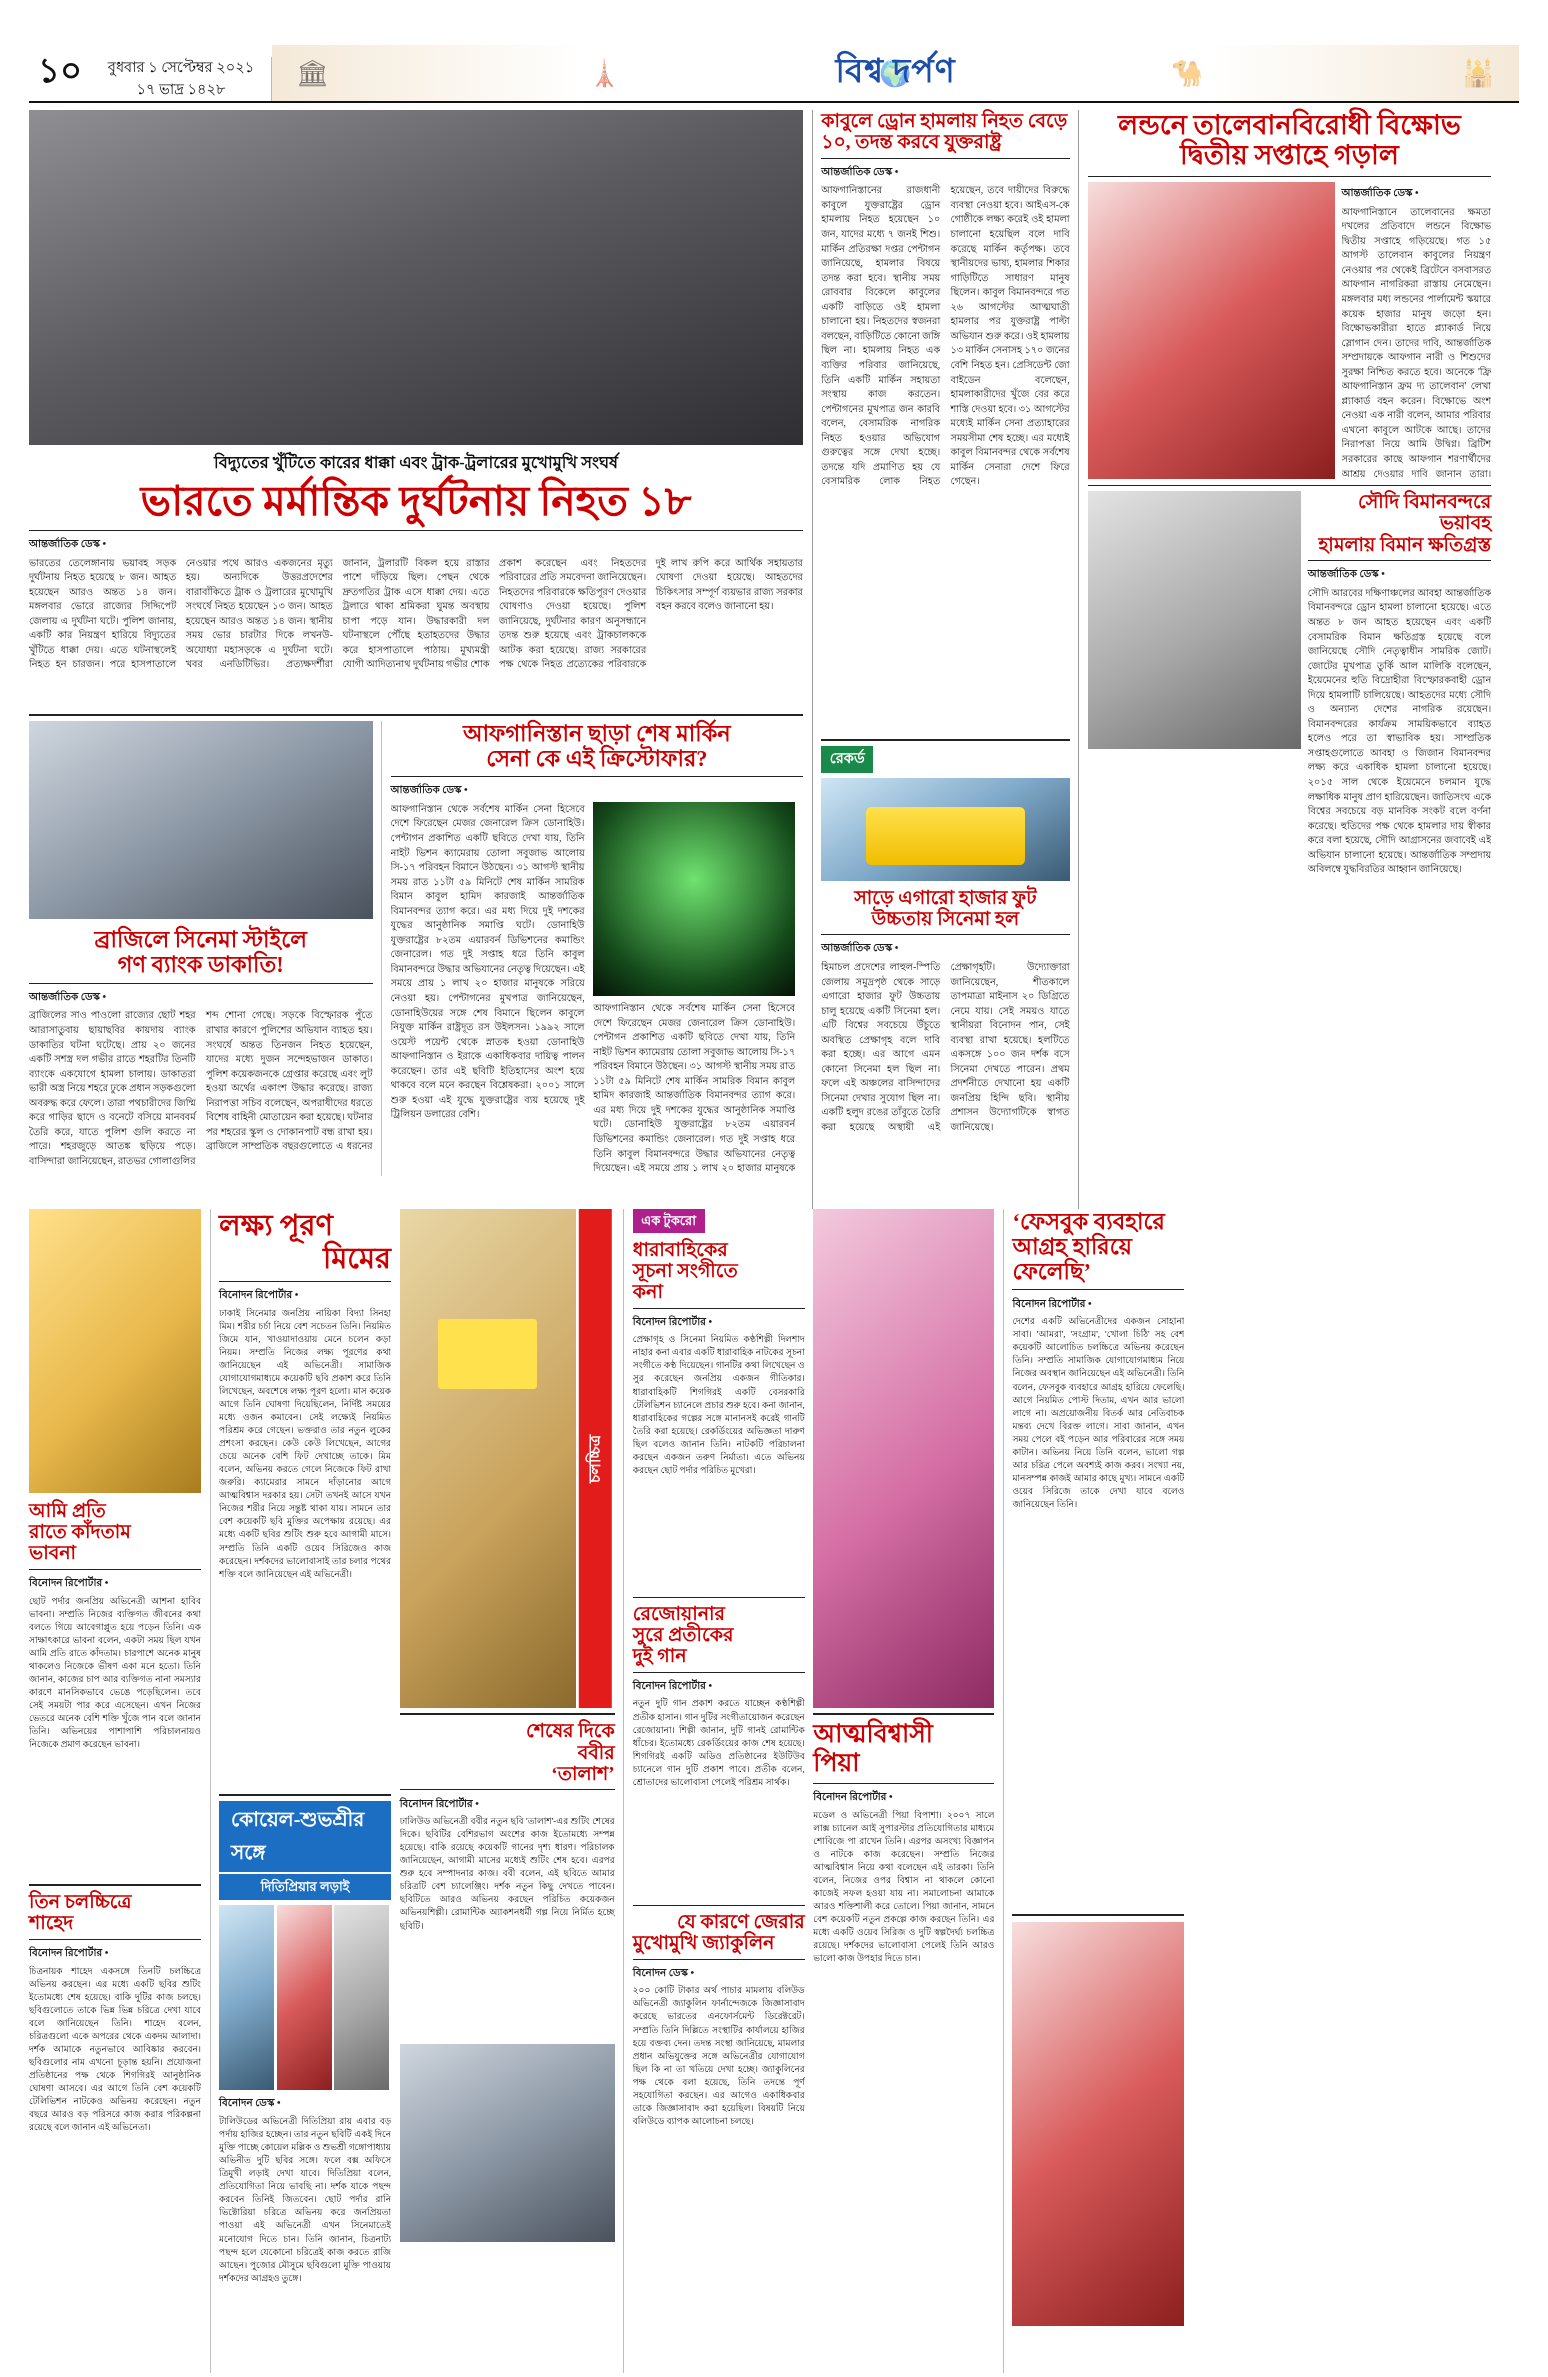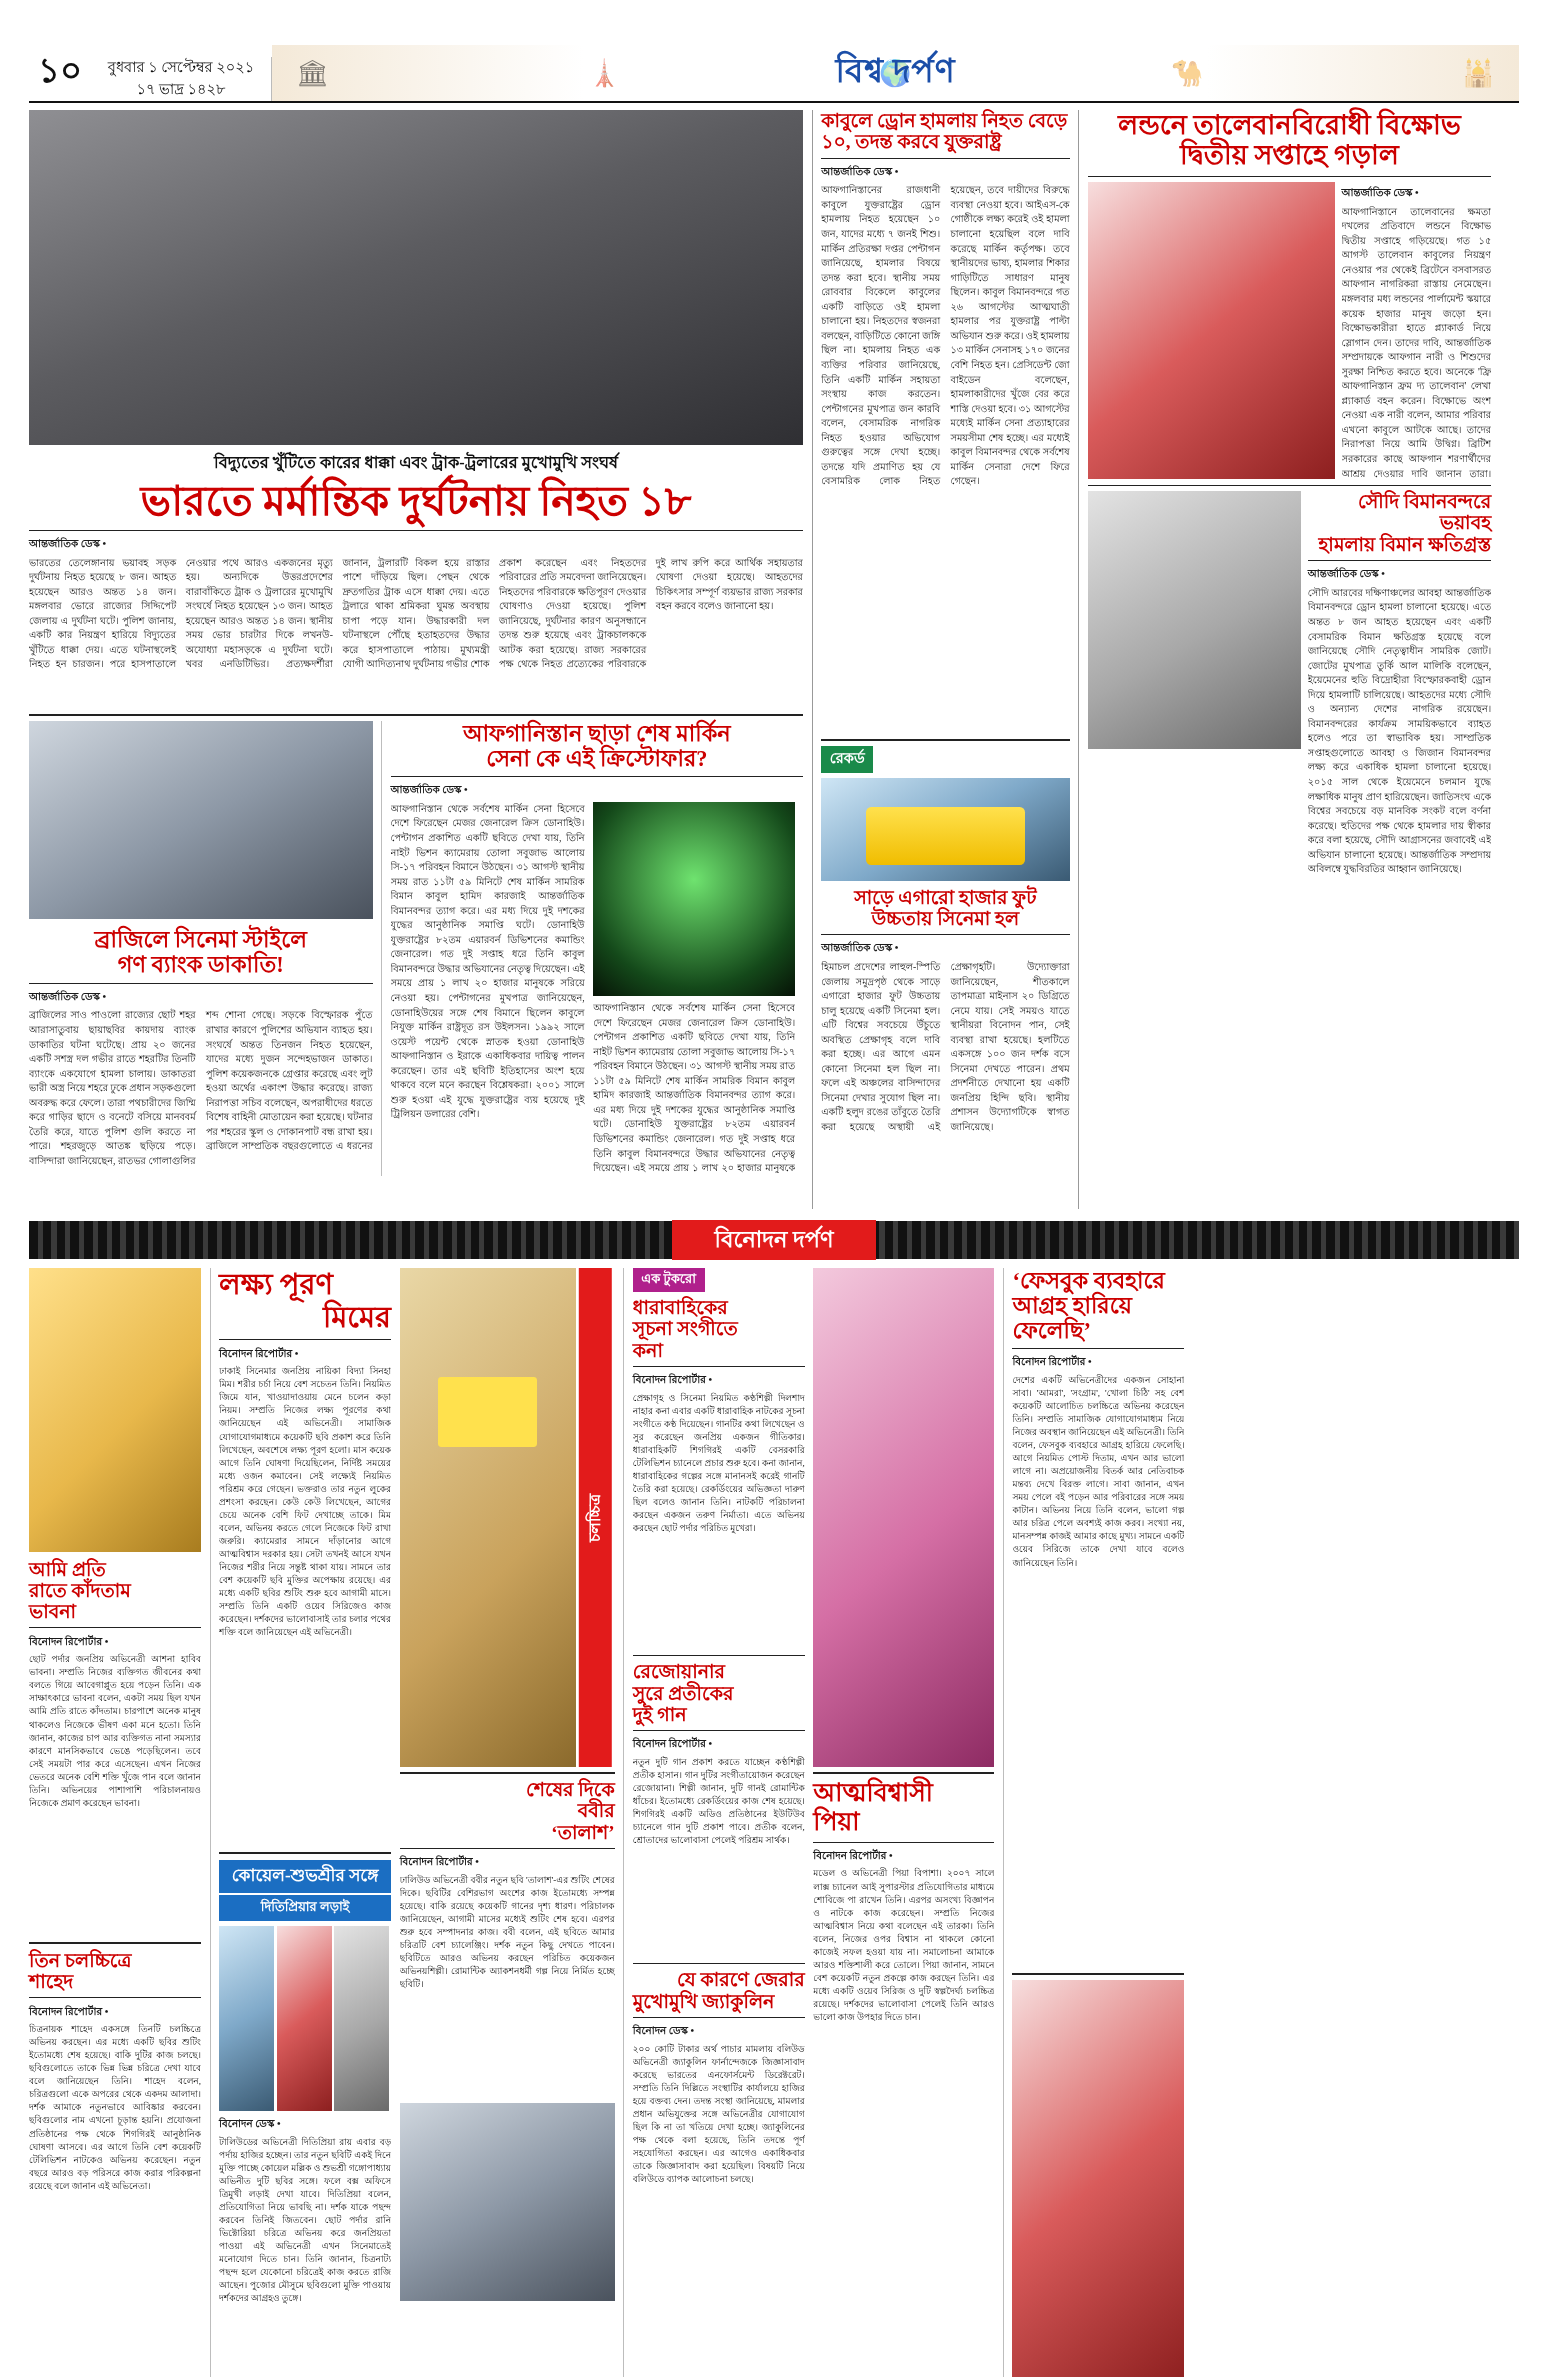--- a/index.html
+++ b/index.html
@@ -201,24 +201,20 @@
           <div class="hl-red h4" style="text-align:right;">সৌদি বিমানবন্দরে ভয়াবহ</div>
           <div class="hl-red h4" style="text-align:right;">হামলায় বিমান ক্ষতিগ্রস্ত</div>
           <div class="rule-h"></div>
           <div class="byline">আন্তর্জাতিক ডেস্ক •</div>
           <div class="body-text" style="height:482px; overflow:hidden;">সৌদি আরবের দক্ষিণাঞ্চলের আবহা আন্তর্জাতিক বিমানবন্দরে ড্রোন হামলা চালানো হয়েছে। এতে অন্তত ৮ জন আহত হয়েছেন এবং একটি বেসামরিক বিমান ক্ষতিগ্রস্ত হয়েছে বলে জানিয়েছে সৌদি নেতৃত্বাধীন সামরিক জোট। জোটের মুখপাত্র তুর্কি আল মালিকি বলেছেন, ইয়েমেনের হুতি বিদ্রোহীরা বিস্ফোরকবাহী ড্রোন দিয়ে হামলাটি চালিয়েছে। আহতদের মধ্যে সৌদি ও অন্যান্য দেশের নাগরিক রয়েছেন। বিমানবন্দরের কার্যক্রম সাময়িকভাবে ব্যাহত হলেও পরে তা স্বাভাবিক হয়। সাম্প্রতিক সপ্তাহগুলোতে আবহা ও জিজান বিমানবন্দর লক্ষ্য করে একাধিক হামলা চালানো হয়েছে। ২০১৫ সাল থেকে ইয়েমেনে চলমান যুদ্ধে লক্ষাধিক মানুষ প্রাণ হারিয়েছেন। জাতিসংঘ একে বিশ্বের সবচেয়ে বড় মানবিক সংকট বলে বর্ণনা করেছে। হুতিদের পক্ষ থেকে হামলার দায় স্বীকার করে বলা হয়েছে, সৌদি আগ্রাসনের জবাবেই এই অভিযান চালানো হয়েছে। আন্তর্জাতিক সম্প্রদায় অবিলম্বে যুদ্ধবিরতির আহ্বান জানিয়েছে।</div>
         </div>
       </div>
     </div>
   </div>
 
-  <div class="section-ribbon">
-    <div class="strip"></div>
-    <div class="pill">বিনোদন দর্পণ</div>
-  </div>
 
   <div class="ent-grid">
 
     <div style="width:172px;">
       <div class="photo grad-d" style="height:284px;"></div>
       <div class="hl-red h4" style="text-align:left; margin-top:6.9px;">আমি প্রতি</div>
       <div class="hl-red h4" style="text-align:left;">রাতে কাঁদতাম</div>
       <div class="hl-red h4" style="text-align:left;">ভাবনা</div>
       <div class="rule-h"></div>
       <div class="byline">বিনোদন রিপোর্টার •</div>
@@ -233,21 +229,21 @@
 
     <div class="divider-v"></div>
 
     <div style="width:172px;">
       <div class="hl-red" style="font-size:29px; text-align:left; line-height:1.15;">লক্ষ্য পূরণ</div>
       <div class="hl-red" style="font-size:29px; text-align:right; line-height:1.15;">মিমের</div>
       <div class="rule-h"></div>
       <div class="byline">বিনোদন রিপোর্টার •</div>
       <div class="small-caption" style="height:482px; overflow:hidden;">ঢাকাই সিনেমার জনপ্রিয় নায়িকা বিদ্যা সিনহা মিম। শরীর চর্চা নিয়ে বেশ সচেতন তিনি। নিয়মিত জিমে যান, খাওয়াদাওয়ায় মেনে চলেন কড়া নিয়ম। সম্প্রতি নিজের লক্ষ্য পূরণের কথা জানিয়েছেন এই অভিনেত্রী। সামাজিক যোগাযোগমাধ্যমে কয়েকটি ছবি প্রকাশ করে তিনি লিখেছেন, অবশেষে লক্ষ্য পূরণ হলো। মাস কয়েক আগে তিনি ঘোষণা দিয়েছিলেন, নির্দিষ্ট সময়ের মধ্যে ওজন কমাবেন। সেই লক্ষ্যেই নিয়মিত পরিশ্রম করে গেছেন। ভক্তরাও তার নতুন লুকের প্রশংসা করছেন। কেউ কেউ লিখেছেন, আগের চেয়ে অনেক বেশি ফিট দেখাচ্ছে তাকে। মিম বলেন, অভিনয় করতে গেলে নিজেকে ফিট রাখা জরুরি। ক্যামেরার সামনে দাঁড়ানোর আগে আত্মবিশ্বাস দরকার হয়। সেটা তখনই আসে যখন নিজের শরীর নিয়ে সন্তুষ্ট থাকা যায়। সামনে তার বেশ কয়েকটি ছবি মুক্তির অপেক্ষায় রয়েছে। এর মধ্যে একটি ছবির শুটিং শুরু হবে আগামী মাসে। সম্প্রতি তিনি একটি ওয়েব সিরিজেও কাজ করেছেন। দর্শকদের ভালোবাসাই তার চলার পথের শক্তি বলে জানিয়েছেন এই অভিনেত্রী।</div>
       <div class="rule-h thick"></div>
-      <div class="tag-box" style="display:block; text-align:center; font-size:17px;">কোয়েল-শুভশ্রীর সঙ্গে</div>
+      <div class="tag-box" style="display:block; text-align:left; font-size:20px;">কোয়েল-শুভশ্রীর সঙ্গে</div>
       <div class="tag-box" style="display:block; text-align:center; font-size:13px; margin-top:1.7px;">দিতিপ্রিয়ার লড়াই</div>
       <div style="display:flex; gap:2.6px; margin-top:5.2px;">
         <div class="photo grad-g" style="width:55px; height:185px;"></div>
         <div class="photo grad-f" style="width:55px; height:185px;"></div>
         <div class="photo grad-h" style="width:55px; height:185px;"></div>
       </div>
       <div class="byline" style="margin-top:5.2px;">বিনোদন ডেস্ক •</div>
       <div class="small-caption" style="height:258px; overflow:hidden;">টালিউডের অভিনেত্রী দিতিপ্রিয়া রায় এবার বড় পর্দায় হাজির হচ্ছেন। তার নতুন ছবিটি একই দিনে মুক্তি পাচ্ছে কোয়েল মল্লিক ও শুভশ্রী গঙ্গোপাধ্যায় অভিনীত দুটি ছবির সঙ্গে। ফলে বক্স অফিসে ত্রিমুখী লড়াই দেখা যাবে। দিতিপ্রিয়া বলেন, প্রতিযোগিতা নিয়ে ভাবছি না। দর্শক যাকে পছন্দ করবেন তিনিই জিতবেন। ছোট পর্দার রানি ভিক্টোরিয়া চরিত্রে অভিনয় করে জনপ্রিয়তা পাওয়া এই অভিনেত্রী এখন সিনেমাতেই মনোযোগ দিতে চান। তিনি জানান, চিত্রনাট্য পছন্দ হলে যেকোনো চরিত্রেই কাজ করতে রাজি আছেন। পুজোর মৌসুমে ছবিগুলো মুক্তি পাওয়ায় দর্শকদের আগ্রহও তুঙ্গে।</div>
     </div>
 

